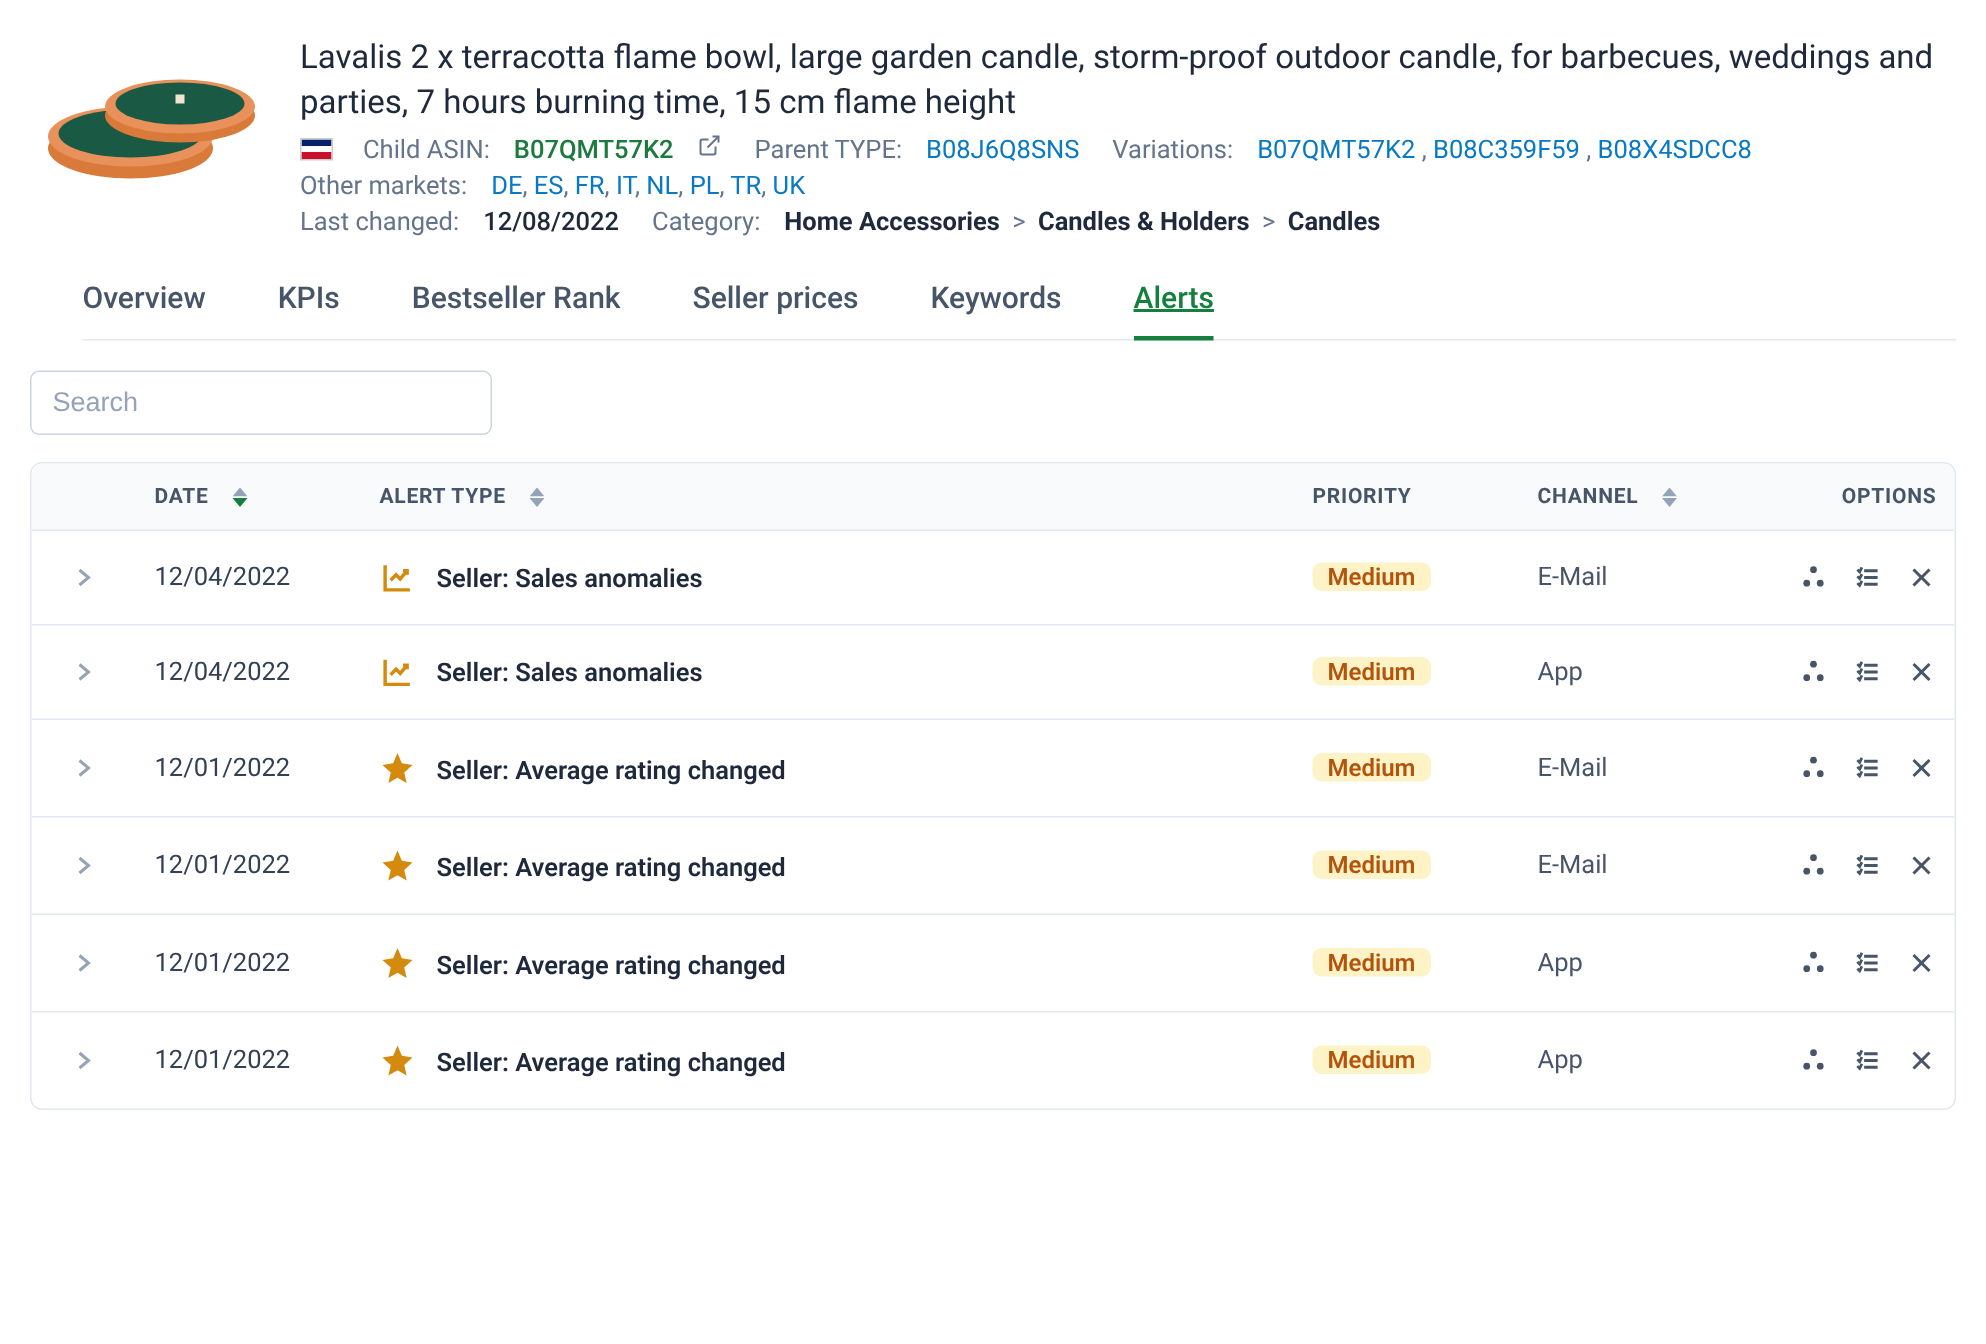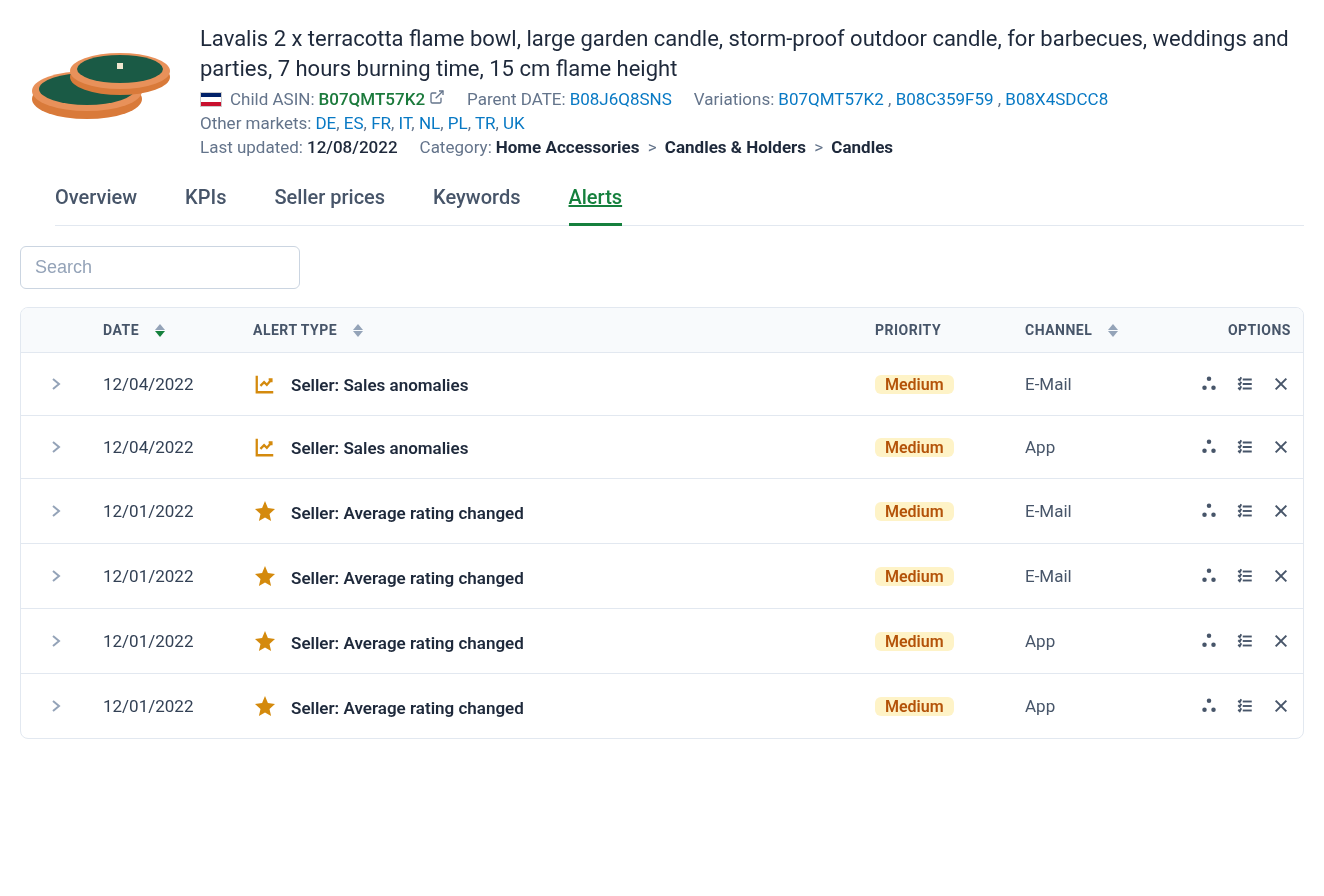--- a/index.html
+++ b/index.html
@@ -14,37 +14,37 @@
   .product-img {
     width: 160px; height: 120px; flex-shrink: 0;
     display:flex; align-items:center; justify-content:center;
   }
   .product-info { flex: 1; }
   .title {
     font-size: 22px; font-weight: 400; color: #1e293b;
     line-height: 1.35; margin-bottom: 6px;
   }
   .meta-row { font-size: 17px; color: #64748b; margin-bottom: 4px; display:flex; flex-wrap:wrap; gap:4px; align-items:center;}
-  .meta-group { margin-right: 18px; display:inline-flex; align-items:center; gap:4px; flex-wrap:wrap;}
+  .meta-group { margin-right: 18px; display:inline-flex; align-items:center; gap:16px; flex-wrap:wrap;}
   .link { color: #0879c4; cursor:pointer; }
   .link-green { color: #1b7a3c; font-weight:500; }
   .flag {
     display:inline-block; width:22px; height:15px; margin-right:4px;
     background: linear-gradient(to bottom, #012169 0 33%, #fff 33% 66%, #C8102E 66% 100%);
     border:1px solid #ccc; position:relative; overflow:hidden;
   }
   .ext-icon { color:#64748b; }
   .tabs {
     display:flex; gap:48px; border-bottom:1px solid #e2e8f0;
     margin-bottom: 20px; padding-bottom:0;margin-left:35px;
   }
   .tab { font-size:20px; color:#475569; padding: 6px 0 14px 0; cursor:pointer; font-weight:500;}
   .tab.active { color:#15803d; border-bottom:3px solid #15803d; margin-bottom:-1px;text-decoration:underline;}
   .search-input {
-    width: 280px; padding:10px 14px; font-size:18px;
+    width: 308px; padding:10px 14px; font-size:18px;
     border:1px solid #cbd5e1; border-radius:6px; color:#b91c1c;
     margin-bottom: 18px;
   }
   .search-input::placeholder { color:#94a3b8; }
   .table {
     width:100%; border:1px solid #e2e8f0; border-radius:8px; overflow:hidden;
   }
   .thead {
     display:grid;
     grid-template-columns: 70px 150px 1fr 150px 160px 130px;
@@ -106,50 +106,51 @@
         <span class="link-green">B07QMT57K2</span>
         <span class="ext-icon">
           <svg width="16" height="16" viewBox="0 0 24 24" fill="none" stroke="currentColor" stroke-width="2">
               <path d="M18 13v6a2 2 0 0 1-2 2H5a2 2 0 0 1-2-2V8a2 2 0 0 1 2-2h6"></path>
               <polyline points="15 3 21 3 21 9"></polyline>
               <line x1="10" y1="14" x2="21" y2="3"></line>
             </svg>
         </span>
       </span>
       <span class="meta-group">
-        <span>Parent DATE:</span>
+        <span>Parent TYPE:</span>
         <span class="link">B08J6Q8SNS</span>
       </span>
       <span class="meta-group">
         <span>Variations:</span>
         <span id="variations-list"><span class="link">B07QMT57K2</span><span style="color: rgb(100, 116, 139);"> , </span><span class="link">B08C359F59</span><span style="color: rgb(100, 116, 139);"> , </span><span class="link">B08X4SDCC8</span></span>
       </span>
     </div>
     <div class="meta-row">
       <span class="meta-group">
         <span>Other markets:</span>
         <span id="markets-list"><span class="link">DE</span><span style="color: rgb(100, 116, 139);">, </span><span class="link">ES</span><span style="color: rgb(100, 116, 139);">, </span><span class="link">FR</span><span style="color: rgb(100, 116, 139);">, </span><span class="link">IT</span><span style="color: rgb(100, 116, 139);">, </span><span class="link">NL</span><span style="color: rgb(100, 116, 139);">, </span><span class="link">PL</span><span style="color: rgb(100, 116, 139);">, </span><span class="link">TR</span><span style="color: rgb(100, 116, 139);">, </span><span class="link">UK</span></span>
       </span>
     </div>
     <div class="meta-row">
       <span class="meta-group">
-        <span>Last updated:</span>
+        <span>Last changed:</span>
         <span style="color:#1e293b;font-weight:500">12/08/2022</span>
       </span>
       <span class="meta-group">
         <span>Category:</span>
         <span id="category-list"><span class="cat-link">Home Accessories</span><span class="cat-sep"> &gt; </span><span class="cat-link">Candles &amp; Holders</span><span class="cat-sep"> &gt; </span><span class="cat-link">Candles</span></span>
       </span>
     </div>
   </div>
 </div>
 
 <div class="tabs" id="tabs">
     <div class="tab">Overview</div>
     <div class="tab">KPIs</div>
+    <div class="tab">Bestseller Rank</div>
     <div class="tab">Seller prices</div>
     <div class="tab">Keywords</div>
     <div class="tab active">Alerts</div>
   </div>
 
 <input class="search-input" placeholder="Search" style="">
 
 <div class="table">
   <div class="thead">
     <div class="th"></div>

